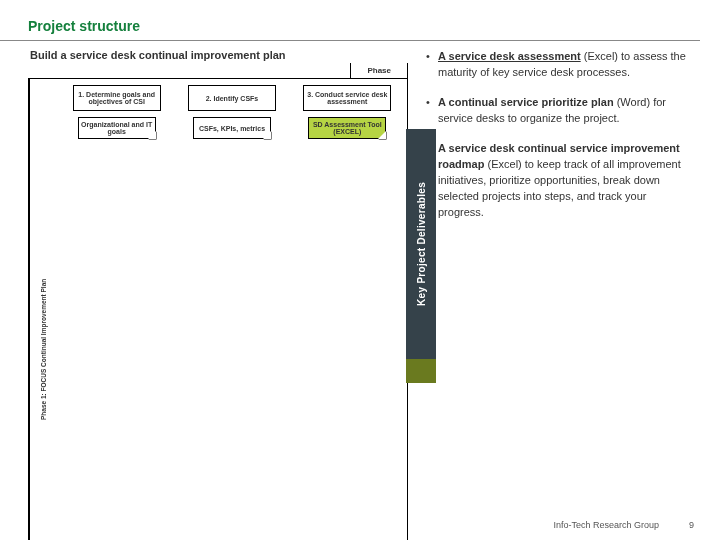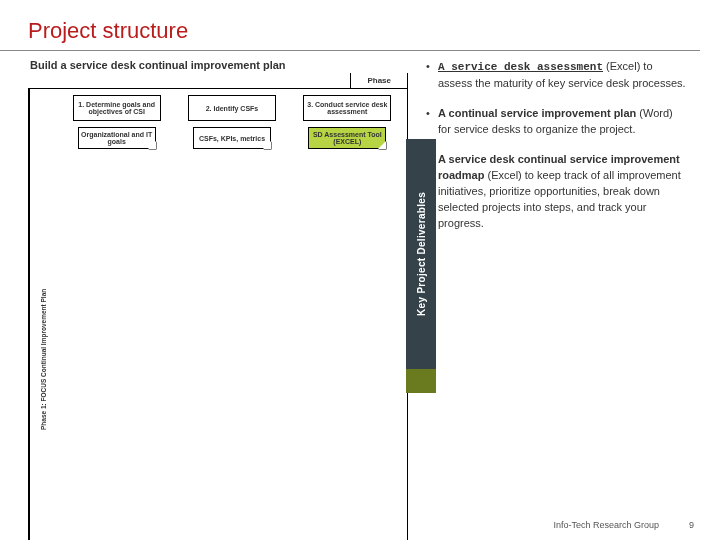--- a/index.html
+++ b/index.html
@@ -6,35 +6,35 @@
   body {
     margin: 0;
     font-family: Arial, sans-serif;
     width: 720px;
     height: 540px;
     background: #fff;
     position: relative;
     color: #333;
   }
   .slide-title {
-    font-size: 22px;
-    font-weight: 400;
-    color: #b91c1c;
+    font-size: 14px;
+    font-weight: 700;
+    color: #15803d;
     padding: 18px 0 6px 28px;
     border-bottom: 1px solid #888;
     margin: 0 20px 0 0;
   }
   .content { display: flex; padding: 8px 18px 0 28px; }
   .diagram-col { width: 380px; position: relative; }
   .bullets-col { width: 280px; padding-left: 18px; font-size: 11px; line-height: 1.45; }
   .bullets-col ul { list-style: none; padding: 0; margin: 0; }
   .bullets-col li { display: flex; margin-bottom: 14px; }
   .bullet-dot { width: 12px; flex-shrink: 0; color: #333; }
   .bullet-text b { font-weight: bold; }
-  .bullet-text u { text-decoration: underline; font-family: Liberation Mono, monospace; }
+  .bullet-text u { text-decoration: underline; }
 
   
   .diagram-title { font-size: 11px; font-weight: bold; margin: 0 0 2px 2px; }
   .phase-header {
     float: right; font-size: 8px; font-weight: bold;
     padding: 3px 16px; border-left: 1px solid #000; border-right: 1px solid #000;
   }
   .grid { border: 1px solid #000; overflow: hidden; font-size: 7px; }
   .phase-row { display: flex; border-bottom: 1px solid #666; }
   .phase-row:last-child { border-bottom: none; }
@@ -135,21 +135,21 @@
   </div>
 
   <div class="bullets-col">
     <ul>
       <li>
         <span class="bullet-dot">•</span>
         <span class="bullet-text"><b><u>A service desk assessment</u></b><span> (Excel) to assess the maturity of key service desk processes.</span></span>
       </li>
       <li>
         <span class="bullet-dot">•</span>
-        <span class="bullet-text"><b>A continual service improvement plan</b><span> (Word) for service desks to organize the project.</span></span>
+        <span class="bullet-text"><b>A continual service prioritize plan</b><span> (Word) for service desks to organize the project.</span></span>
       </li>
       <li>
         <span class="bullet-dot">•</span>
         <span class="bullet-text"><b>A service desk continual service improvement roadmap</b><span> (Excel) to keep track of all improvement initiatives, prioritize opportunities, break down selected projects into steps, and track your progress.</span></span>
       </li>
     </ul>
   </div>
 </div>
 
 <div class="footer">

